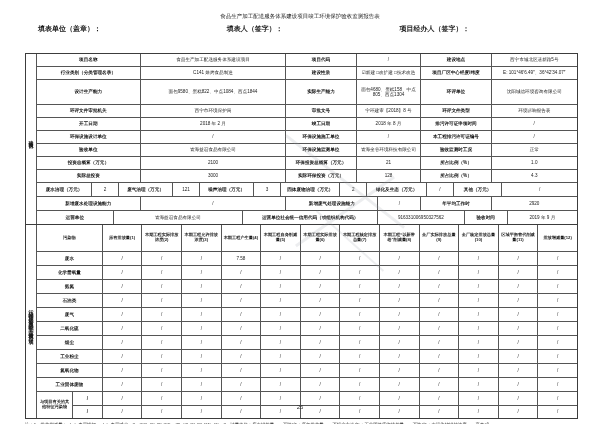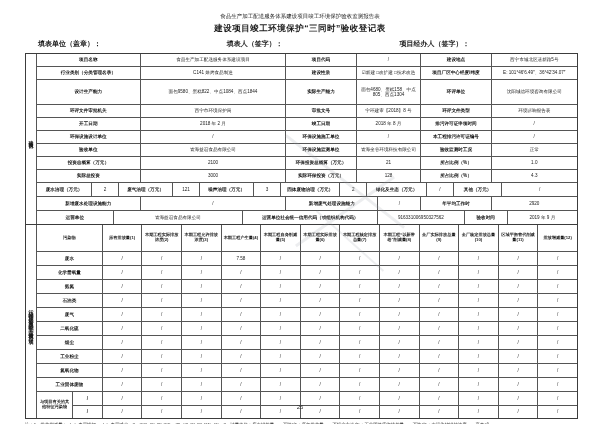--- a/index.html
+++ b/index.html
@@ -46,21 +46,20 @@
   .wl2{width:120px;height:3px;transform:rotate(-35deg);top:70px;left:20px;}
   .wl3{width:90px;height:2px;transform:rotate(42deg);top:100px;left:40px;}
 </style>
 </head>
 <body>
 
 <div class="page">
 
   <div class="doc-header">
     <div class="doc-title">食品生产加工配送服务体系建设项目竣工环境保护验收监测报告表</div>
-    <div class="form-title">建设项目竣工环境保护“三同时”验收登记表</div>
   </div>
 
   <div class="sig-line">
     <span class="sig sig-fill-unit">填表单位（盖章）：</span>
     <span class="sig sig-fill-person">填表人（签字）：</span>
     <span class="sig sig-handler">项目经办人（签字）：</span>
   </div>
 
   <div class="form-area">
 

